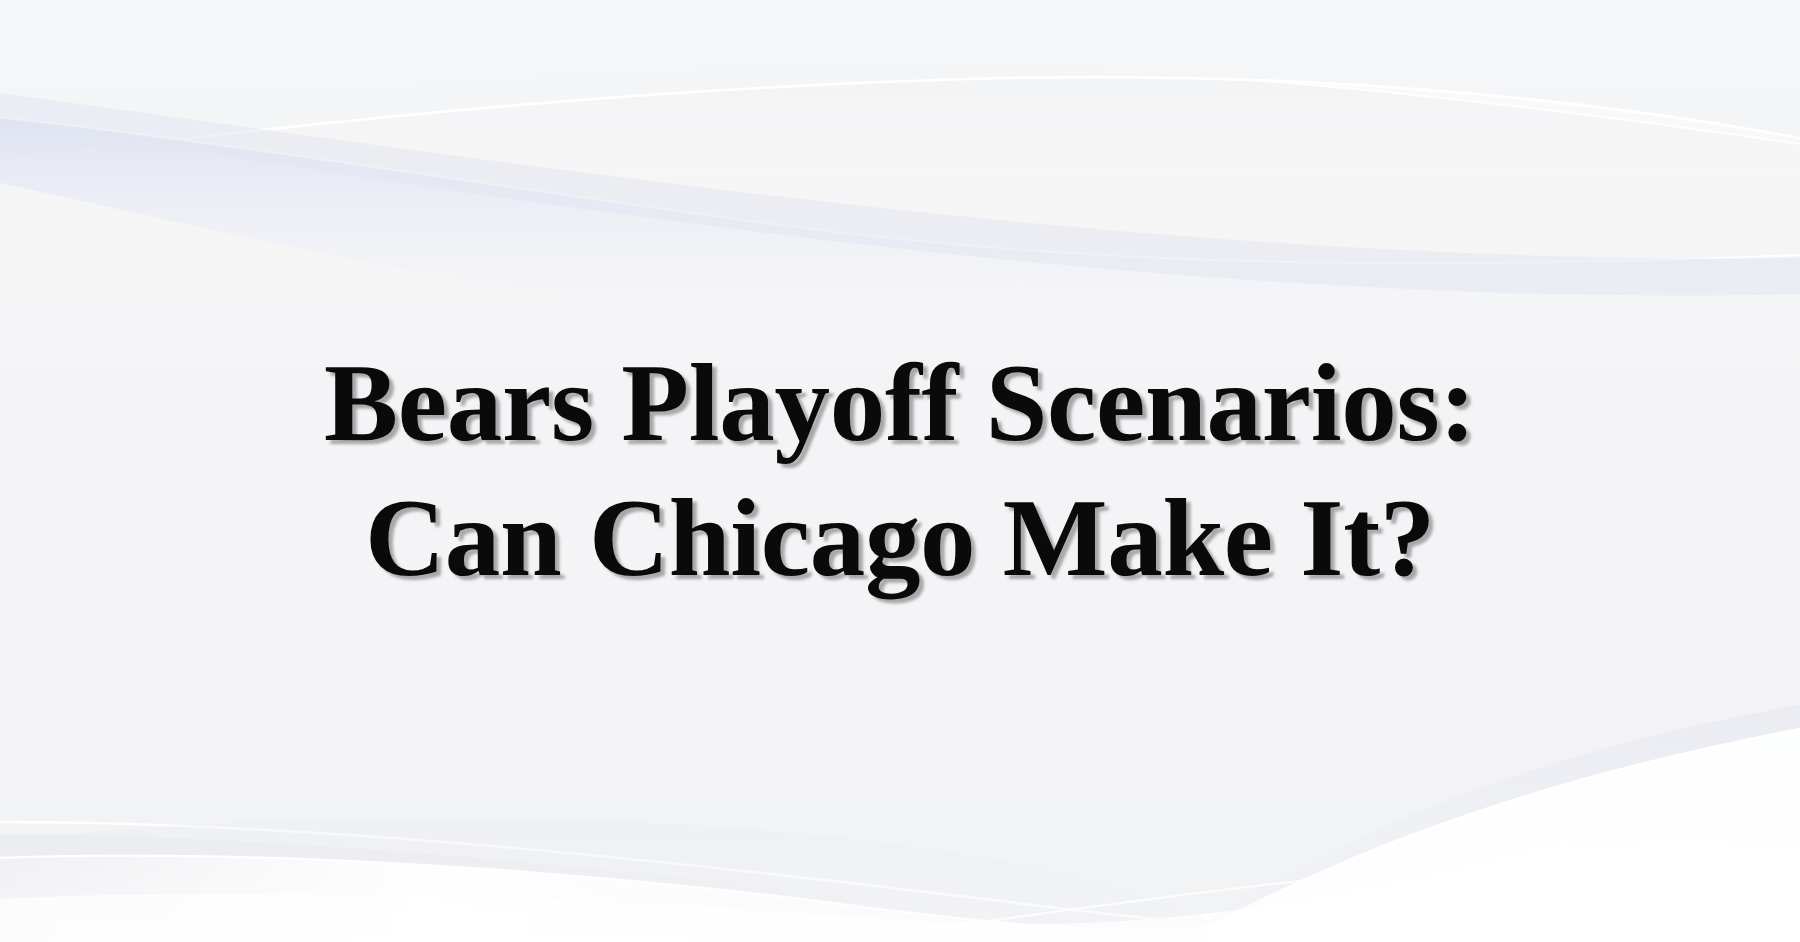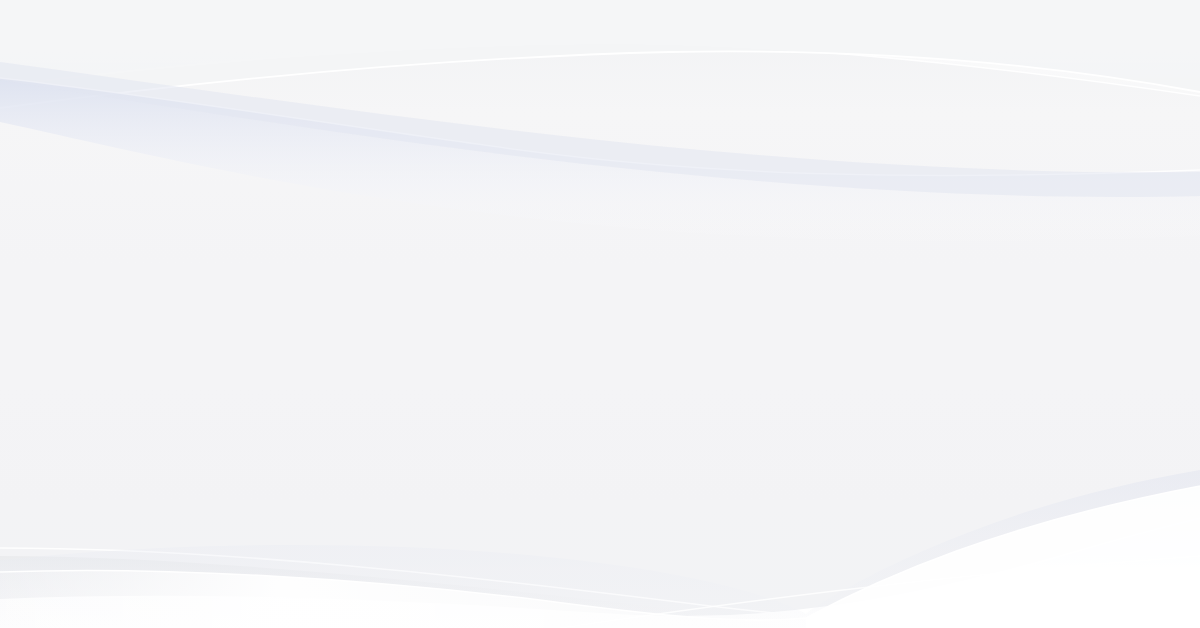--- a/index.html
+++ b/index.html
@@ -174,16 +174,18 @@
     </g>
 
     <g>
       <path d="M560,628 C700,608 900,578 1200,556" fill="none" stroke="#ffffff" stroke-opacity="0.8" stroke-width="1.4"></path>
     </g>
 
   </svg>
 
   <div class="headline-wrap">
     <h1 class="headline">
+      <span class="line">Bears Playoff Scenarios:</span>
+      <span class="line">Can Chicago Make It?</span>
     </h1>
   </div>
 
 </div>
 
 </body></html>

